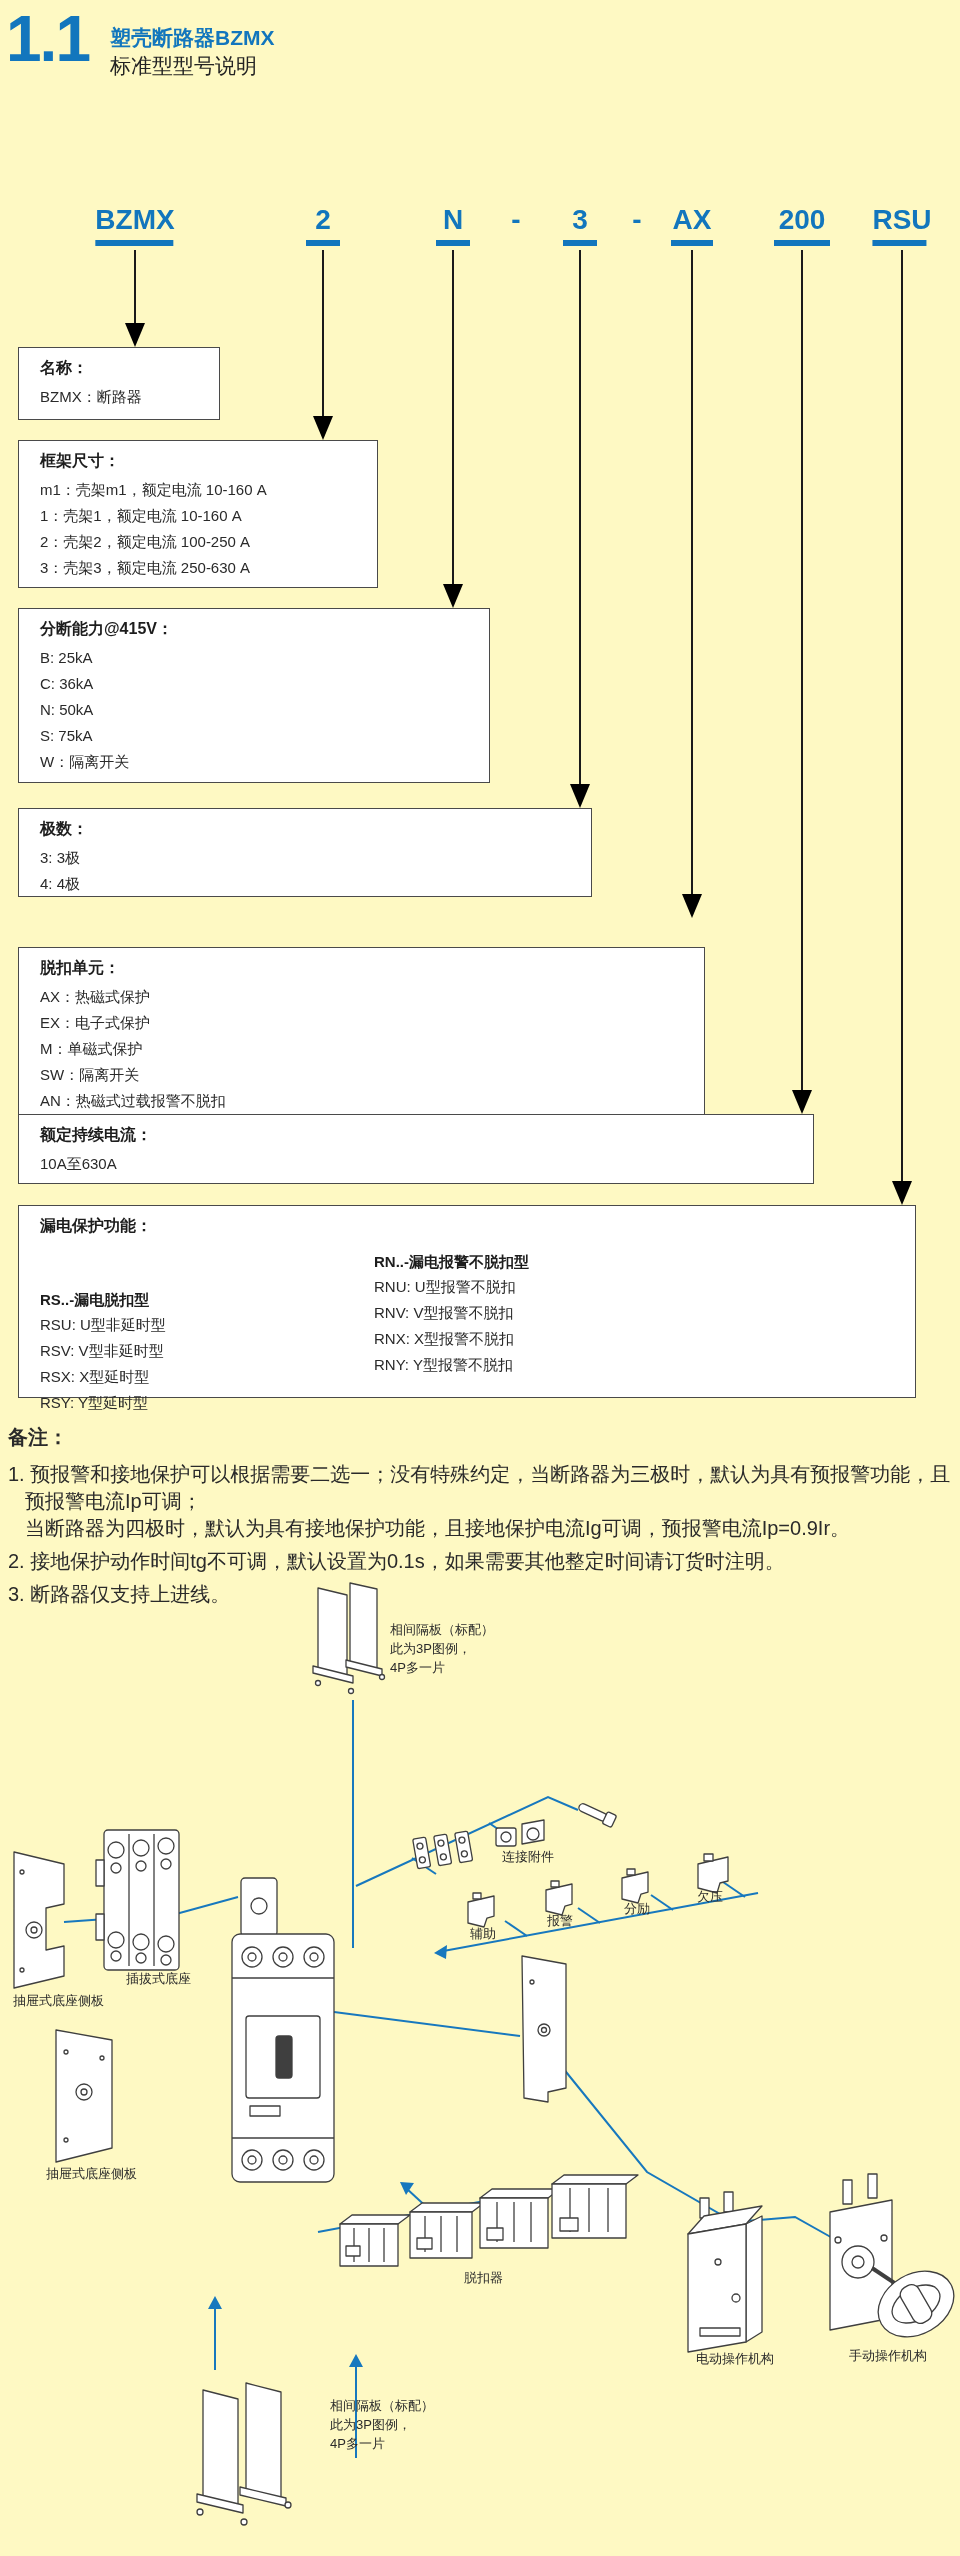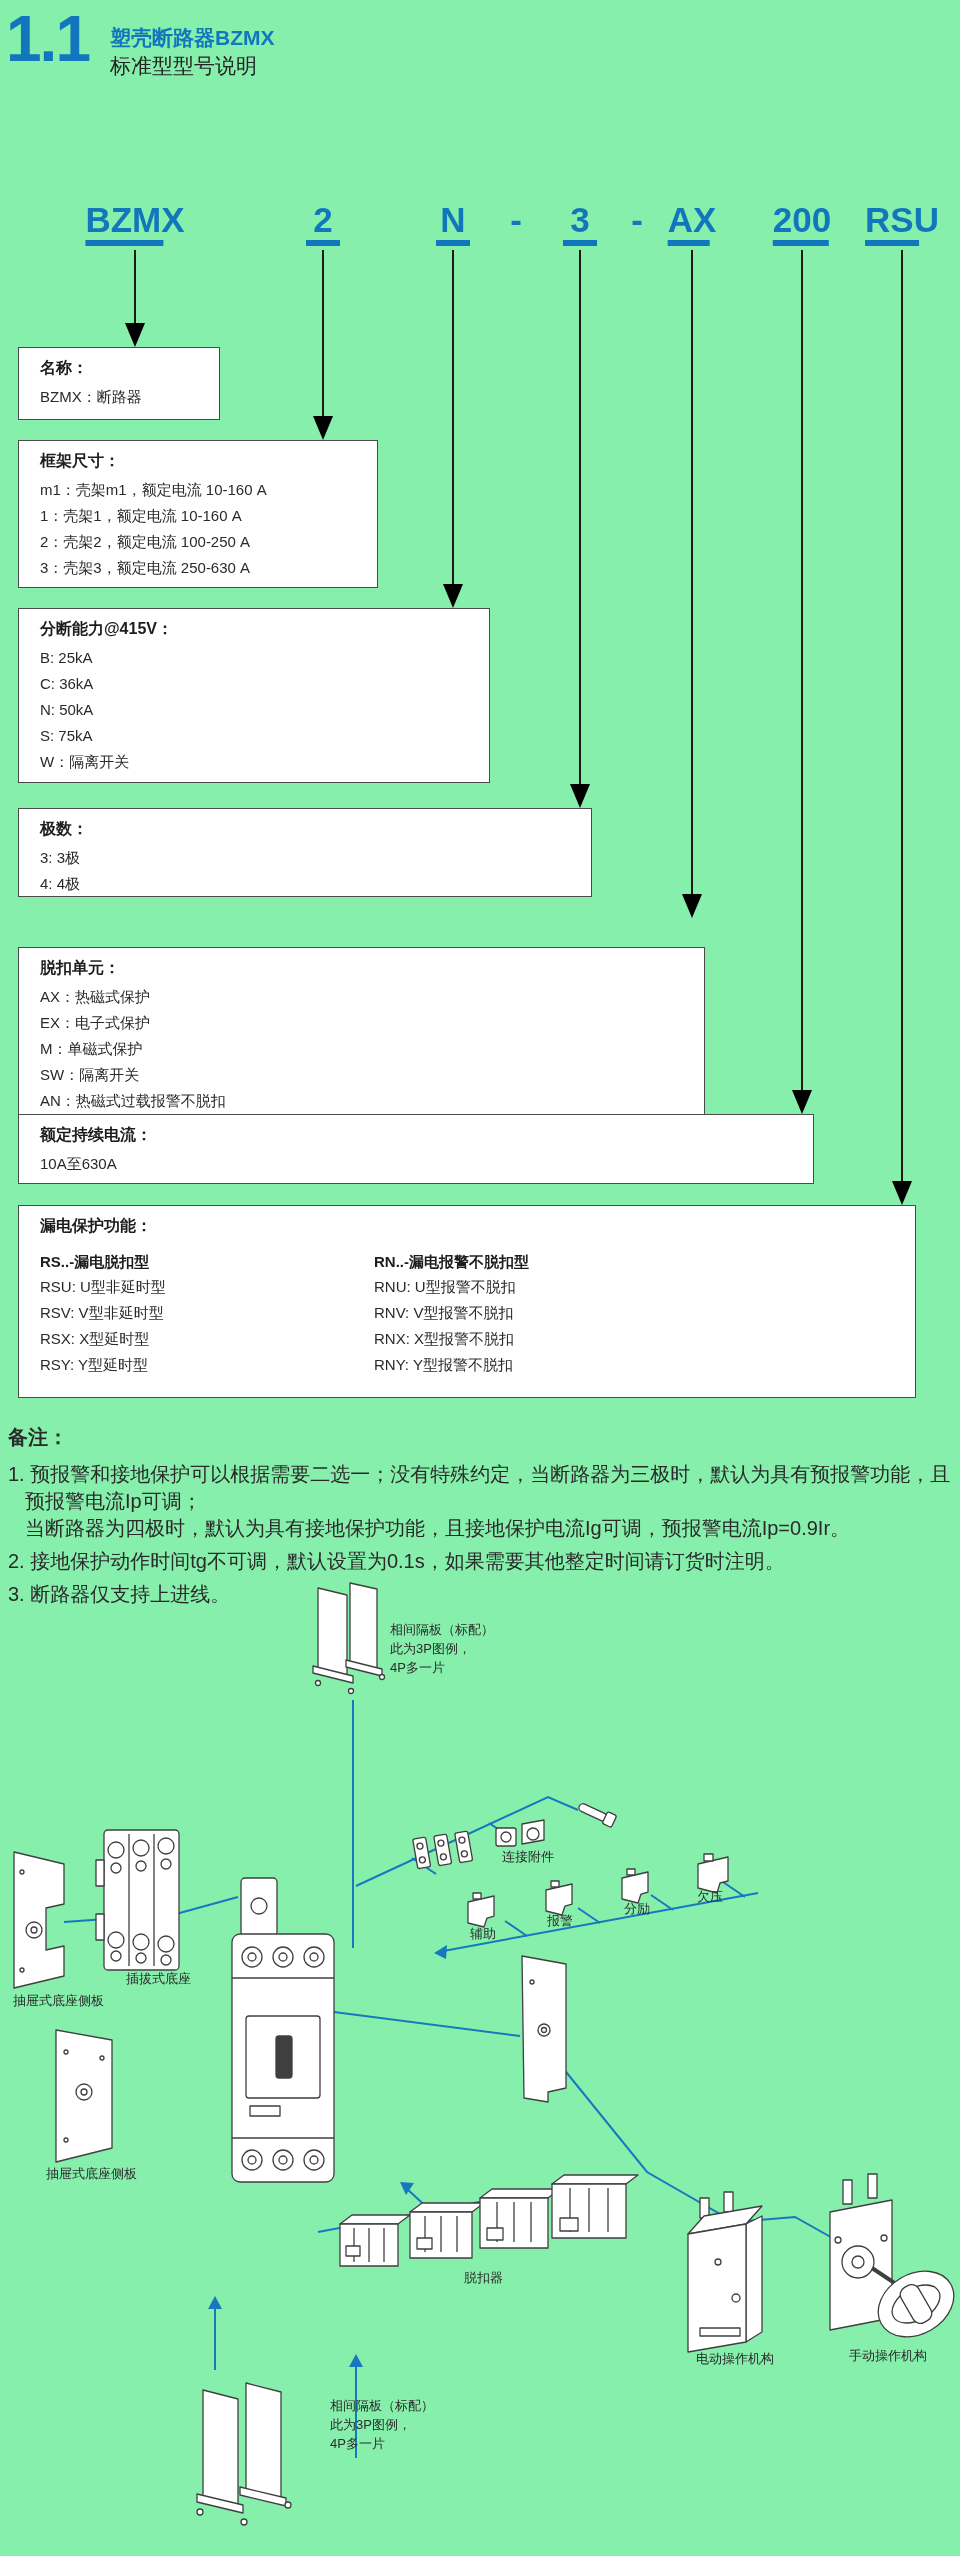--- a/index.html
+++ b/index.html
@@ -1,26 +1,26 @@
 <!DOCTYPE html>
 <html><head>
 <meta charset="utf-8">
 <style>
   html,body{margin:0;padding:0;background:#ffffff;}
-  #page{position:relative;width:960px;height:2556px;background:#86efac;overflow:hidden;
+  #page{position:relative;width:960px;height:2556px;background:#fef9c3;overflow:hidden;
         font-family:"Liberation Sans","DejaVu Sans",sans-serif;color:#222;}
 
   
   .sec-num{position:absolute;left:6px;top:2px;font-size:64px;font-weight:700;color:#1276bd;letter-spacing:-2px;}
   .h-title{position:absolute;left:110px;top:24px;font-size:21px;font-weight:700;color:#1276bd;}
   .h-sub{position:absolute;left:110px;top:52px;font-size:21px;font-weight:400;color:#232323;}
 
   
   .tok{position:absolute;top:203px;transform:translateX(-50%);text-align:center;
-       font-size:35px;font-weight:700;color:#1276bd;line-height:34px;}
+       font-size:28px;font-weight:700;color:#1276bd;line-height:34px;}
   .tok .bar{height:6px;background:#1276bd;margin-top:3px;}
   .t0{left:135px}.t1{left:323px}.t2{left:453px}.t3{left:516px}.t4{left:580px}
   .t5{left:637px}.t6{left:692px}.t7{left:802px}.t8{left:902px}
   .b0{width:78px}.b1{width:34px}.b2{width:34px}.b4{width:34px}.b6{width:42px}.b7{width:56px}.b8{width:54px}
 
   
   .vline{position:absolute;width:2px;background:#1a1a1a;}
   .ahead{position:absolute;width:0;height:0;border-left:10px solid transparent;
          border-right:10px solid transparent;border-top:24px solid #000;}
 
@@ -30,21 +30,21 @@
   .box-title{font-size:16px;font-weight:700;color:#1d1d1d;line-height:20px;margin-bottom:6px;}
   .box-line{font-size:15px;color:#2a2a2a;line-height:26px;}
   .bx-name{top:347px;width:202px;height:73px;}
   .bx-frame{top:440px;width:360px;height:148px;}
   .bx-break{top:608px;width:472px;height:175px;}
   .bx-poles{top:808px;width:574px;height:89px;}
   .bx-trip{top:947px;width:687px;height:174px;}
   .bx-curr{top:1114px;width:796px;height:70px;}
   .bx-leak{top:1205px;width:898px;height:193px;}
   .leak-col{position:absolute;top:44px;}
-  .leak-left{left:21px;}
+  .leak-left{left:21px;margin-top:38px;}
   .leak-right{left:355px;}
   .leak-head{font-size:15px;font-weight:700;line-height:24px;color:#1d1d1d;}
 
   
   .notes{position:absolute;left:8px;top:1424px;width:944px;font-size:20px;color:#2a2a2a;}
   .notes-head{font-weight:600;margin-bottom:10px;}
   .note-item{line-height:27px;margin-bottom:6px;white-space:pre-line;padding-left:17px;text-indent:-17px;}
 
   
   .dlabel{position:absolute;font-size:13px;color:#2b2b2b;line-height:19px;white-space:pre-line;}

